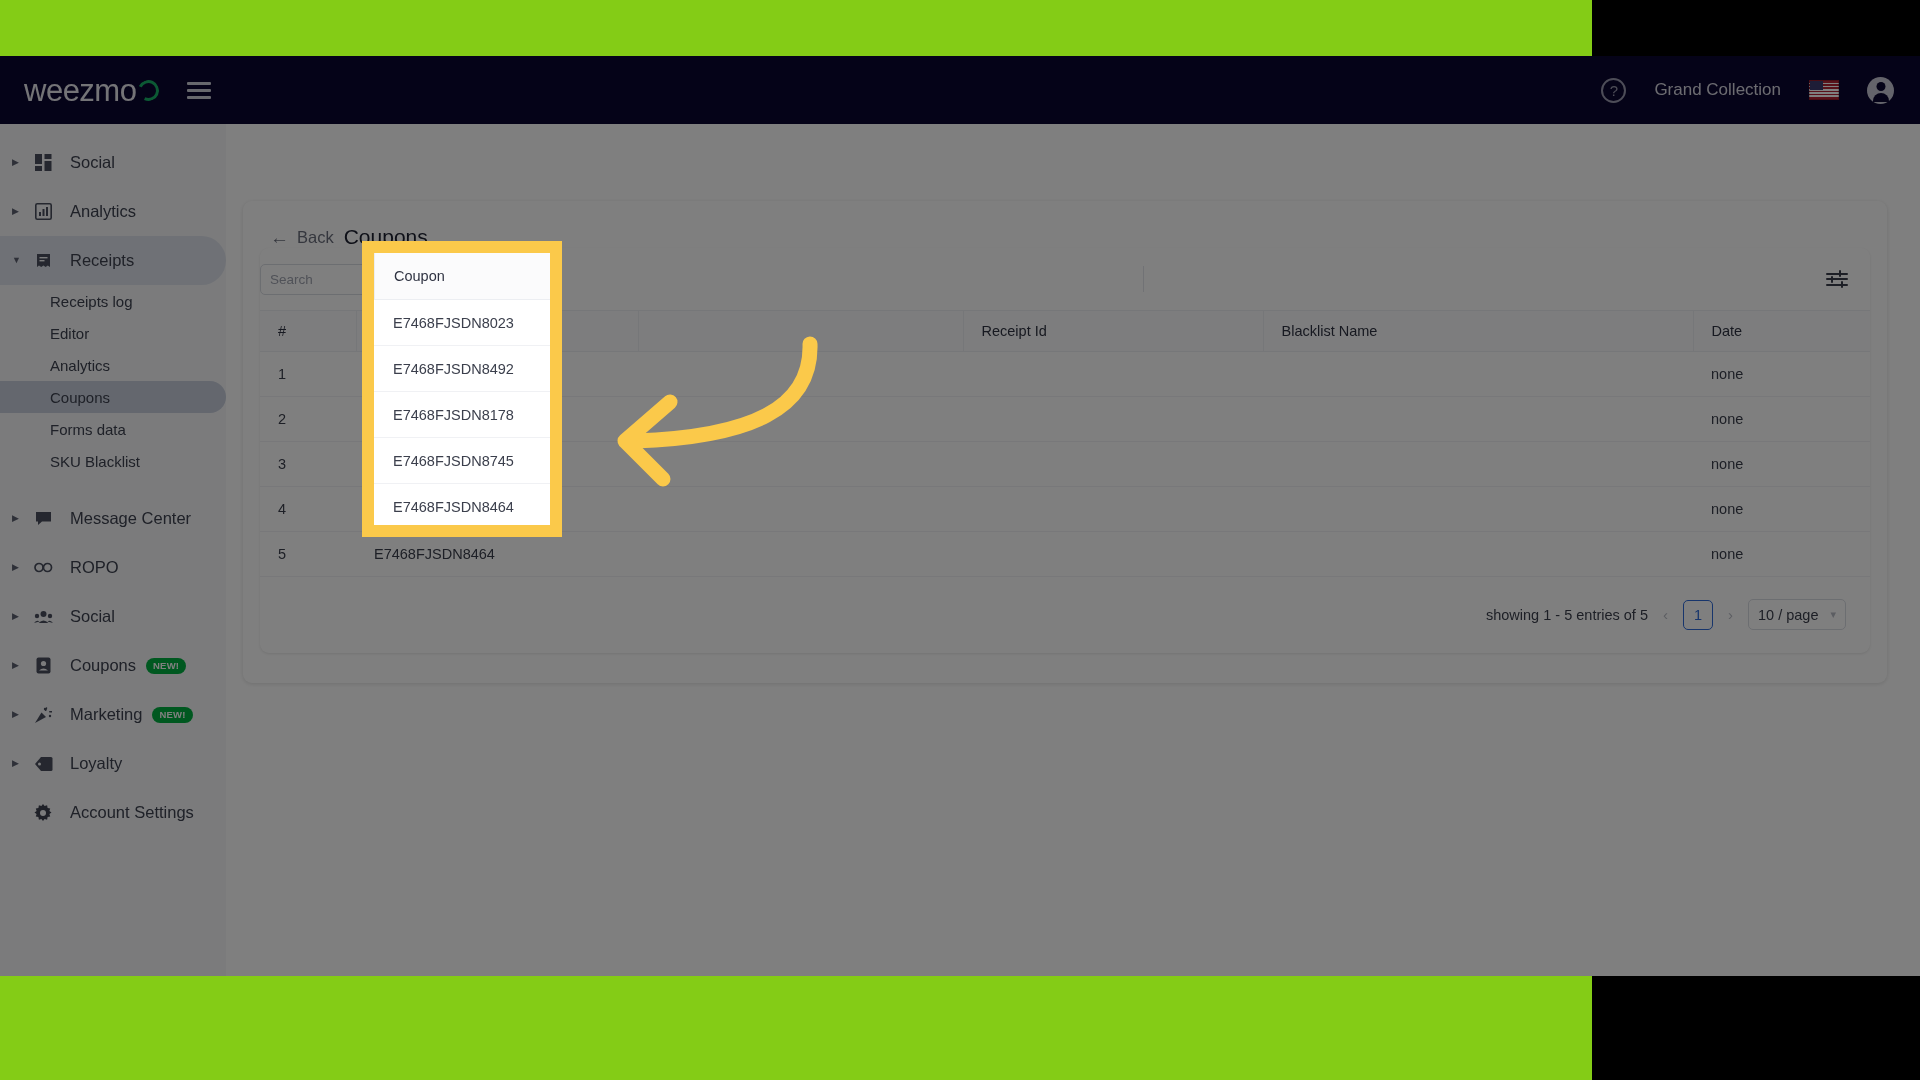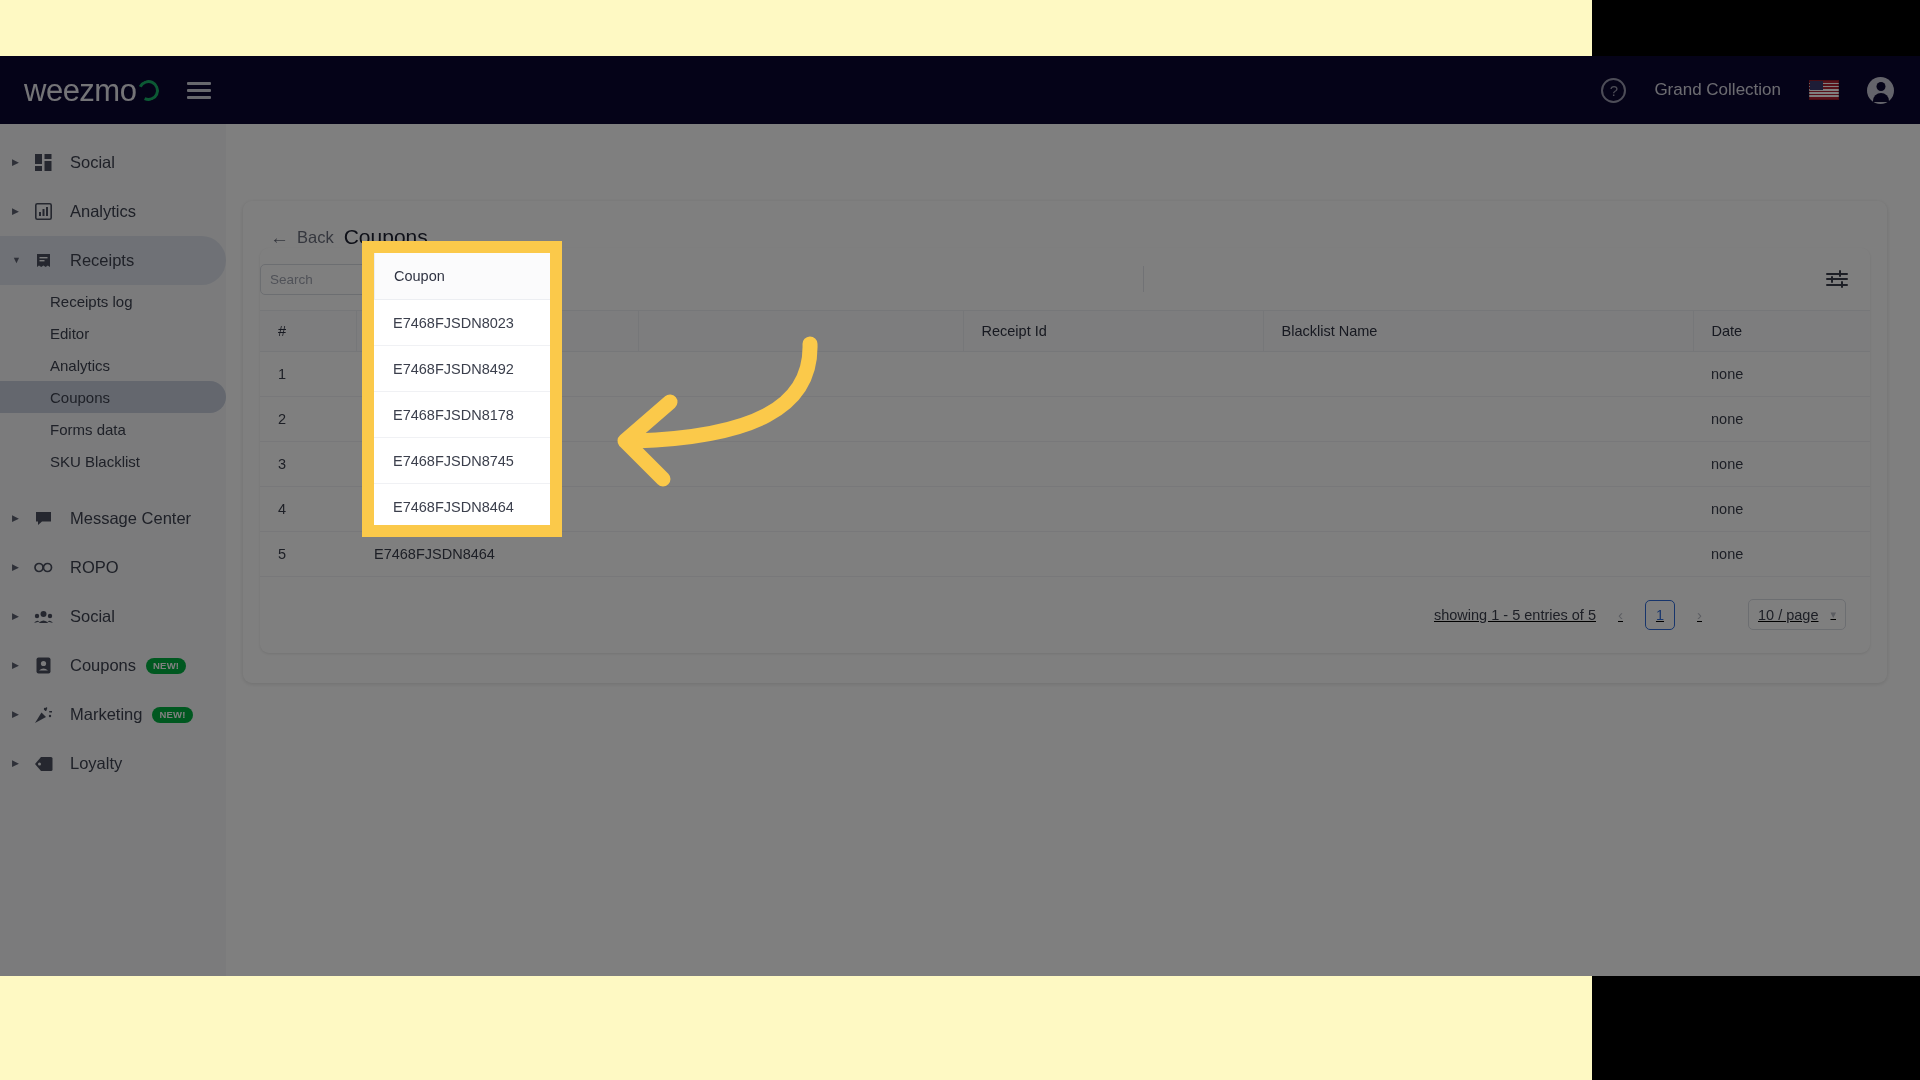--- a/index.html
+++ b/index.html
@@ -4,21 +4,21 @@
 <style>
   * { box-sizing: border-box; margin: 0; padding: 0; }
   html, body {
     width: 1920px; height: 1080px;
     background: #000; overflow: hidden;
     font-family: "Liberation Sans", sans-serif;
   }
   #stage {
     position: absolute; left: 0; top: 0;
     width: 1592px; height: 1080px;
-    background: #fef9c3;
+    background: #84cc16;
   }
   
   #page {
     position: absolute; left: 0; top: 56px;
     width: 1920px; height: 920px;
     background: #ffffff; overflow: hidden;
   }
 
   
   #topbar {
@@ -181,33 +181,33 @@
     border-bottom: 1px solid #f0f1f4;
   }
   .col-num { width: 96px; }
   .col-coupon { width: 282px; }
   .col-blank { width: 325px; }
   .col-receipt { width: 300px; }
   .col-campaign { width: 430px; }
 
   .pager {
     display: flex; align-items: center; justify-content: flex-end;
-    gap: 20px; padding: 22px 24px 0 0; text-decoration: underline;
+    gap: 13px; padding: 22px 24px 0 0;
   }
   .pager-text { font-size: 14.5px; color: #3b3f4c; }
   .pg-arrow { color: #b9bcc5; font-size: 15px; cursor: pointer; padding: 0 2px; }
   .pg-num {
     width: 30px; height: 30px; border: 1px solid #2f6bd8; border-radius: 5px;
     color: #2f6bd8; font-size: 14.5px; display: flex; align-items: center;
     justify-content: center; cursor: pointer;
   }
   .per-page {
     width: 98px; height: 31px; border: 1px solid #d9dce3; border-radius: 5px;
     display: flex; align-items: center; justify-content: space-between;
-    padding: 0 9px; font-size: 14.5px; color: #3b3f4c; cursor: pointer; margin-left: 24px;
+    padding: 0 9px; font-size: 14.5px; color: #3b3f4c; cursor: pointer;
   }
   .chev { color: #b9bcc5; font-size: 11px; }
 
   
   #dim {
     position: absolute; left: 0; top: 0; width: 1920px; height: 920px;
     background: rgba(0,0,0,.50); pointer-events: none;
   }
   #spotlight {
     position: absolute; left: 362px; top: 185px; width: 200px; height: 296px;
@@ -381,20 +381,30 @@
       <span class="caret">▶</span>
       <span class="nav-ico">
         <svg width="19" height="16" viewBox="0 0 19 16">
               <path d="M7 1 h10 a1.5 1.5 0 0 1 1.5 1.5 v11 a1.5 1.5 0 0 1 -1.5 1.5 h-10 l-6-7 z" fill="#4a4f5e"></path>
               <circle cx="5.5" cy="8" r="1.5" fill="#f6f7f9"></circle>
             </svg>
       </span>
       <span class="nav-label">Loyalty</span>
     </div>
 
+    <div class="nav-row grp">
+      <span class="caret"></span>
+      <span class="nav-ico">
+        <svg width="18" height="18" viewBox="0 0 18 18">
+              <path d="M9 0 l1.6 2.1 2.5-.8 .5 2.6 2.6 .5 -.8 2.5 2.1 1.6 -2.1 1.6 .8 2.5 -2.6 .5 -.5 2.6 -2.5-.8 -1.6 2.1 -1.6-2.1 -2.5 .8 -.5-2.6 -2.6-.5 .8-2.5 -2.1-1.6 2.1-1.6 -.8-2.5 2.6-.5 .5-2.6 2.5 .8 z" fill="#3e4250"></path>
+              <circle cx="9" cy="9" r="3" fill="#f6f7f9"></circle>
+            </svg>
+      </span>
+      <span class="nav-label">Account Settings</span>
+    </div>
   </div>
 
   <div id="main">
     <div id="outer-card">
 
       <div class="crumb-row">
         <div class="back-link">
           <span class="back-arrow">←</span>
           <span>Back</span>
         </div>

